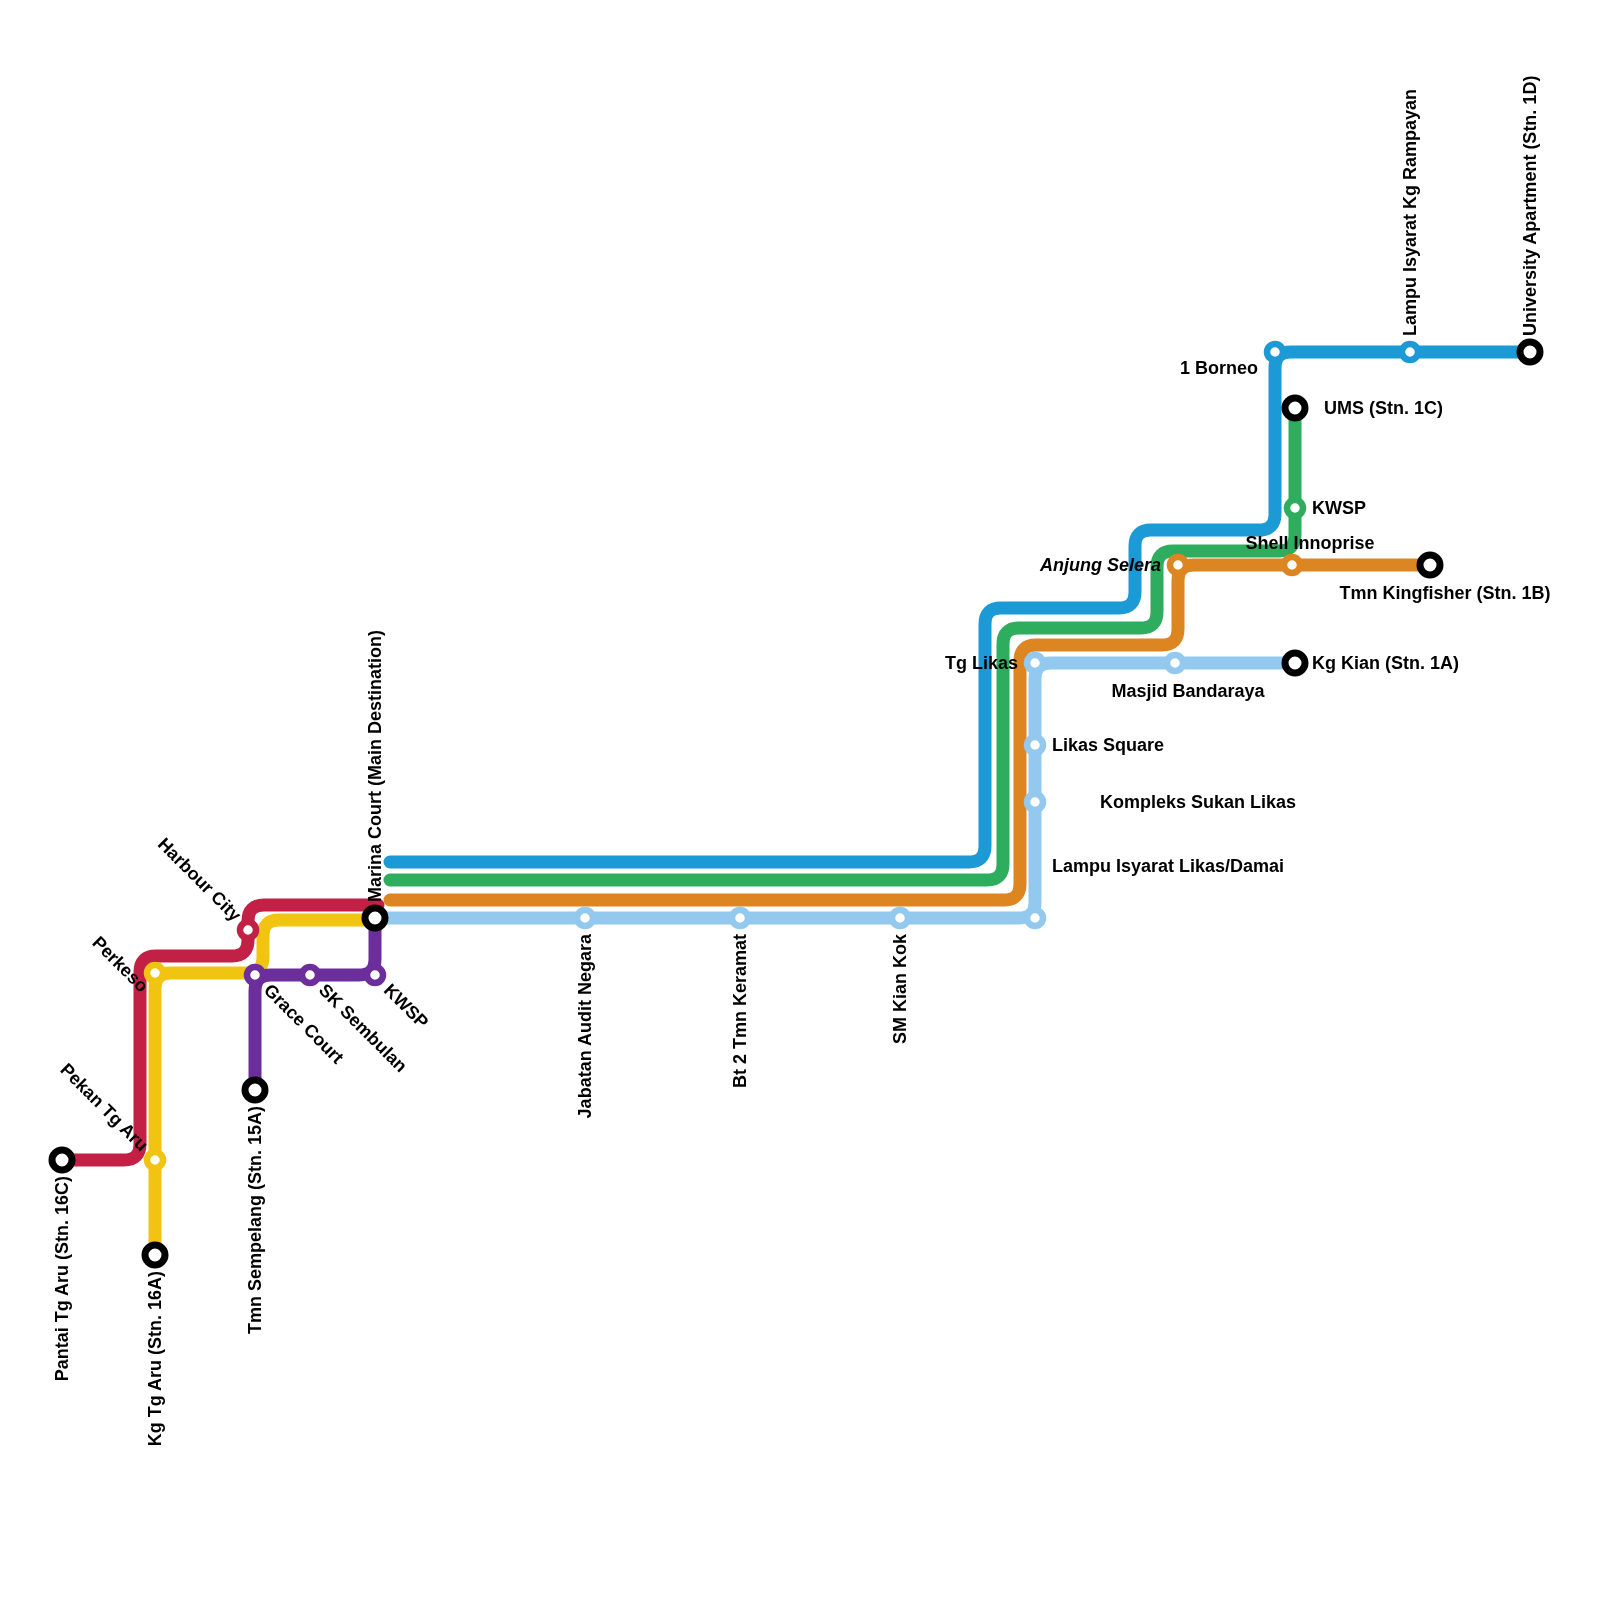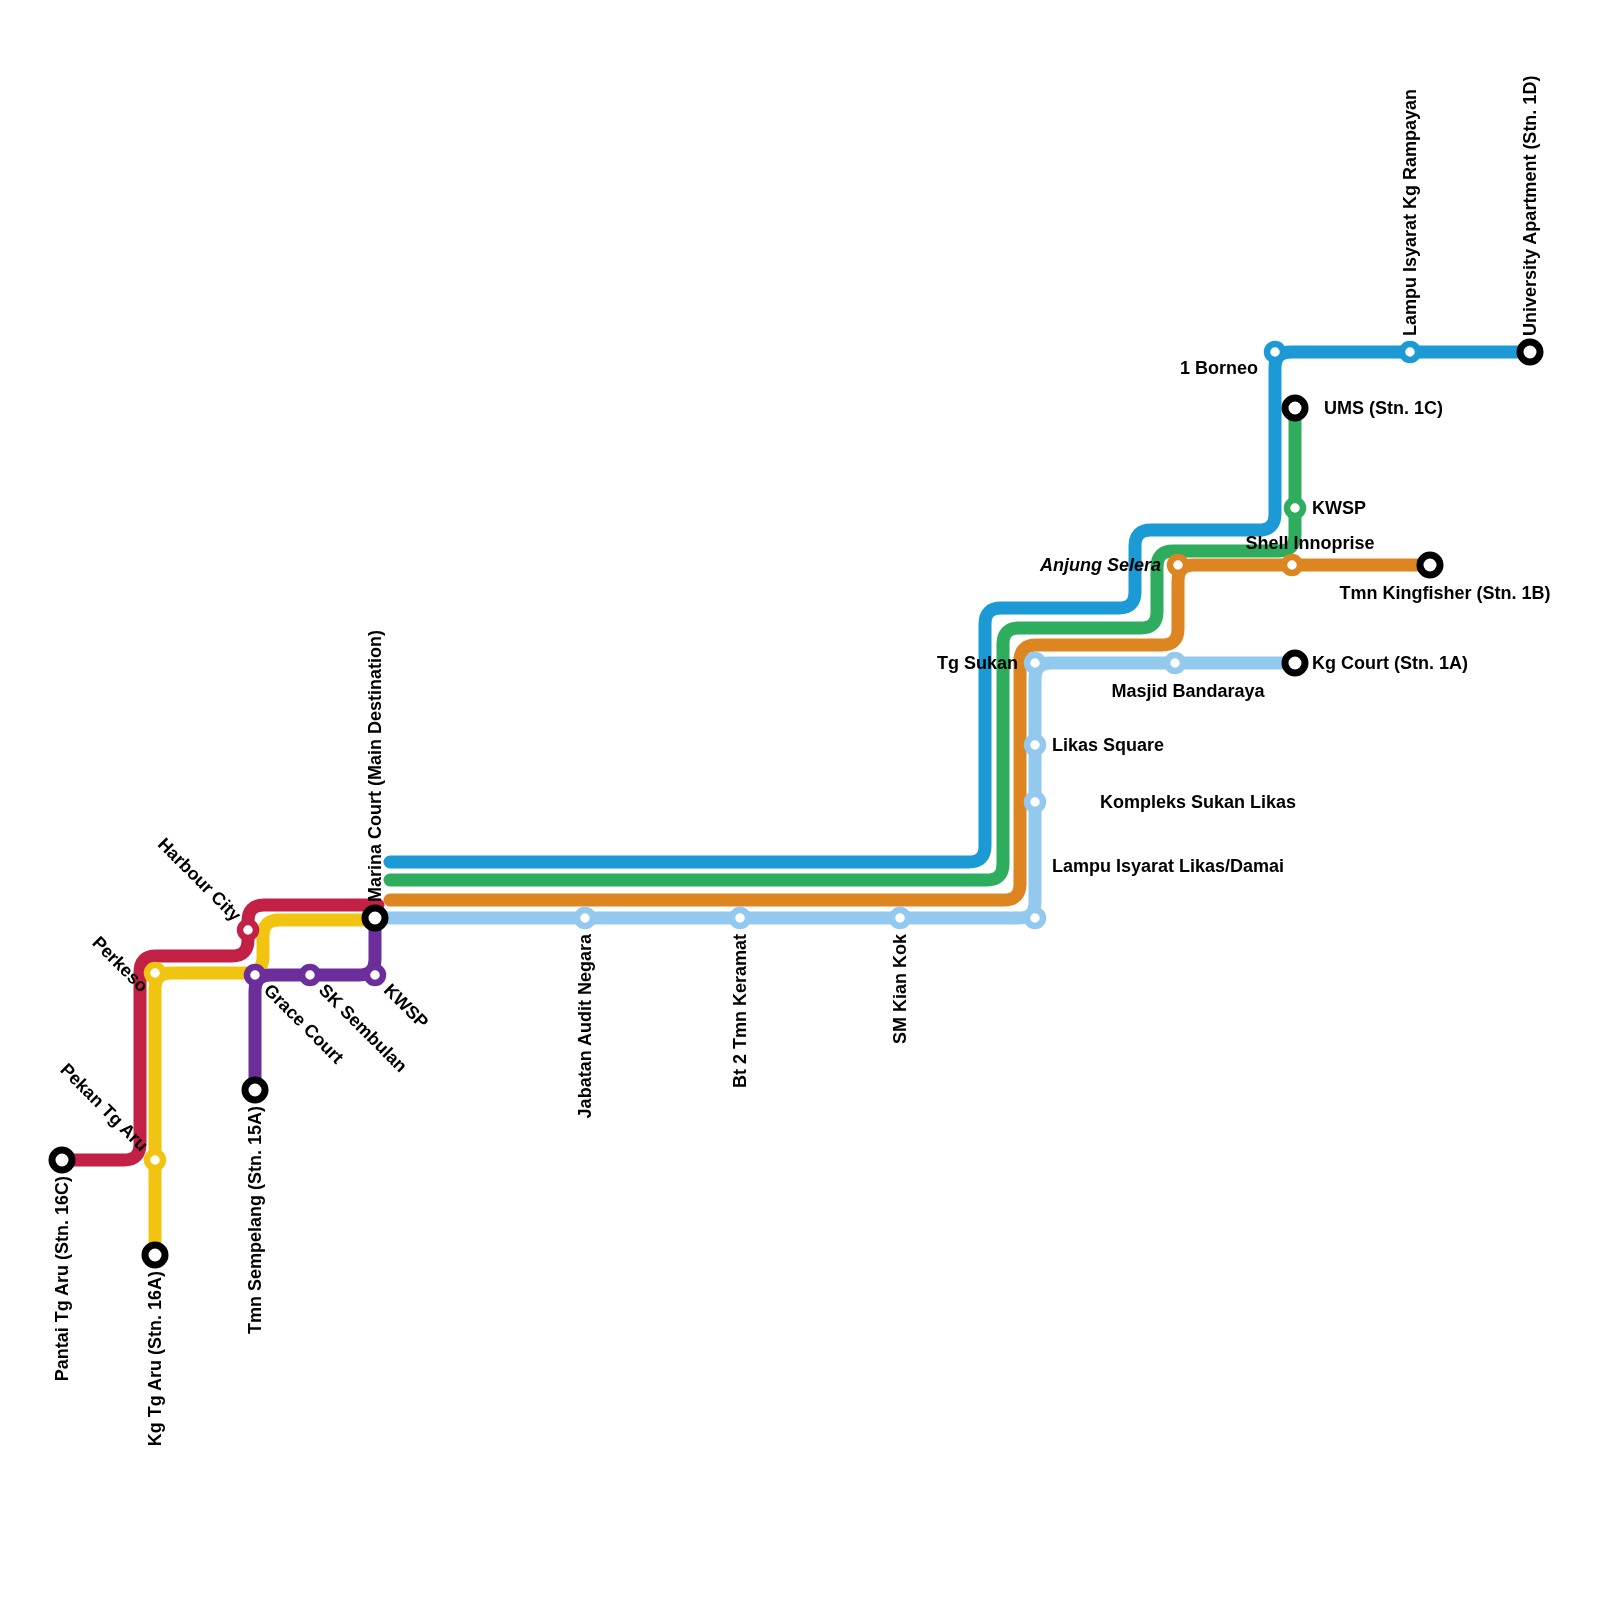--- a/index.html
+++ b/index.html
@@ -60,23 +60,23 @@
     </svg>
   <div id="labels">
       <div class="lbl v-up" style="left: 1541px; top: 314px;">University Apartment (Stn. 1D)</div>
       <div class="lbl v-up" style="left: 1421px; top: 314px;">Lampu Isyarat Kg Rampayan</div>
       <div class="lbl left" style="width: 340px; text-align: right; left: 918px; top: 341px; margin-top: 16px;">1 Borneo</div>
       <div class="lbl right" style="left: 1312px; top: 397px; margin-left: 12px;">UMS (Stn. 1C)</div>
       <div class="lbl right" style="left: 1312px; top: 497px;">KWSP</div>
       <div class="lbl below" style="width: 340px; text-align: center; left: 1275px; top: 582px;">Tmn Kingfisher (Stn. 1B)</div>
       <div class="lbl above" style="width: 340px; text-align: center; left: 1140px; top: 532px;">Shell Innoprise</div>
       <div class="lbl left" style="width: 340px; text-align: right; left: 821px; top: 554px; font-style: italic;">Anjung Selera</div>
-      <div class="lbl right" style="left: 1312px; top: 652px;">Kg Court (Stn. 1A)</div>
+      <div class="lbl right" style="left: 1312px; top: 652px;">Kg Kian (Stn. 1A)</div>
       <div class="lbl below" style="width: 340px; text-align: center; left: 1018px; top: 680px;">Masjid Bandaraya</div>
-      <div class="lbl left" style="width: 340px; text-align: right; left: 678px; top: 652px;">Tg Sukan</div>
+      <div class="lbl left" style="width: 340px; text-align: right; left: 678px; top: 652px;">Tg Likas</div>
       <div class="lbl right" style="left: 1052px; top: 734px;">Likas Square</div>
       <div class="lbl right" style="left: 1100px; top: 791px;">Kompleks Sukan Likas</div>
       <div class="lbl right" style="left: 1052px; top: 855px;">Lampu Isyarat Likas/Damai</div>
       <div class="lbl v-down" style="width: 340px; text-align: right; left: 911px; top: 1252px;">SM Kian Kok</div>
       <div class="lbl v-down" style="width: 340px; text-align: right; left: 751px; top: 1252px;">Bt 2 Tmn Keramat</div>
       <div class="lbl v-down" style="width: 340px; text-align: right; left: 596px; top: 1252px;">Jabatan Audit Negara</div>
       <div class="lbl v-up" style="left: 386px; top: 880px;">Marina Court (Main Destination)</div>
       <div class="lbl v-down" style="width: 340px; text-align: right; left: 73px; top: 1494px;">Pantai Tg Aru (Stn. 16C)</div>
       <div class="lbl d-end" style="width: 340px; text-align: right; left: -102px; top: 907px;">Harbour City</div>
       <div class="lbl v-down" style="width: 340px; text-align: right; left: 166px; top: 1589px;">Kg Tg Aru (Stn. 16A)</div>

